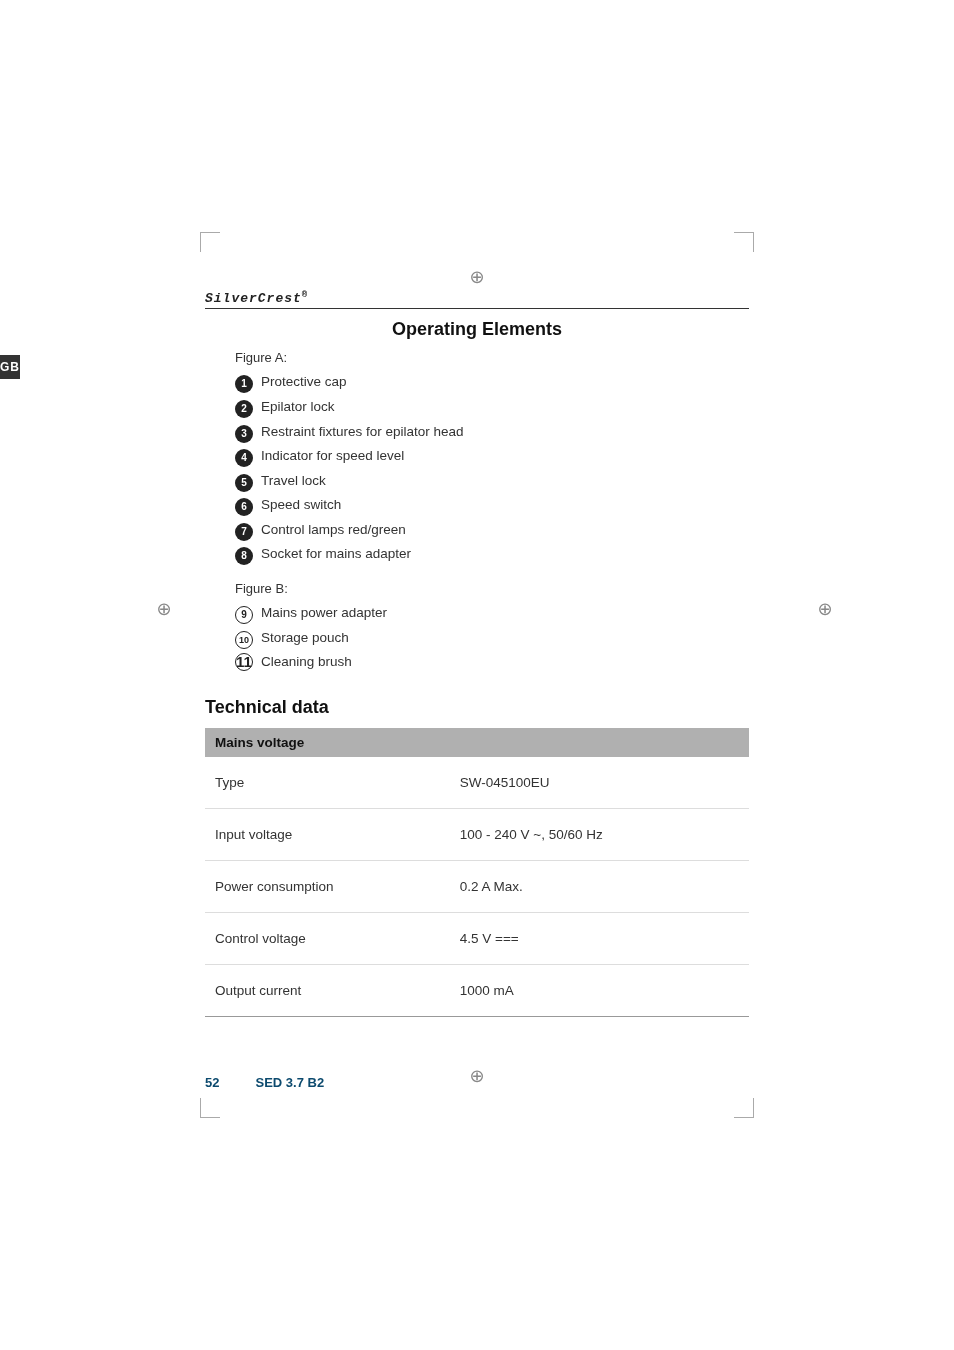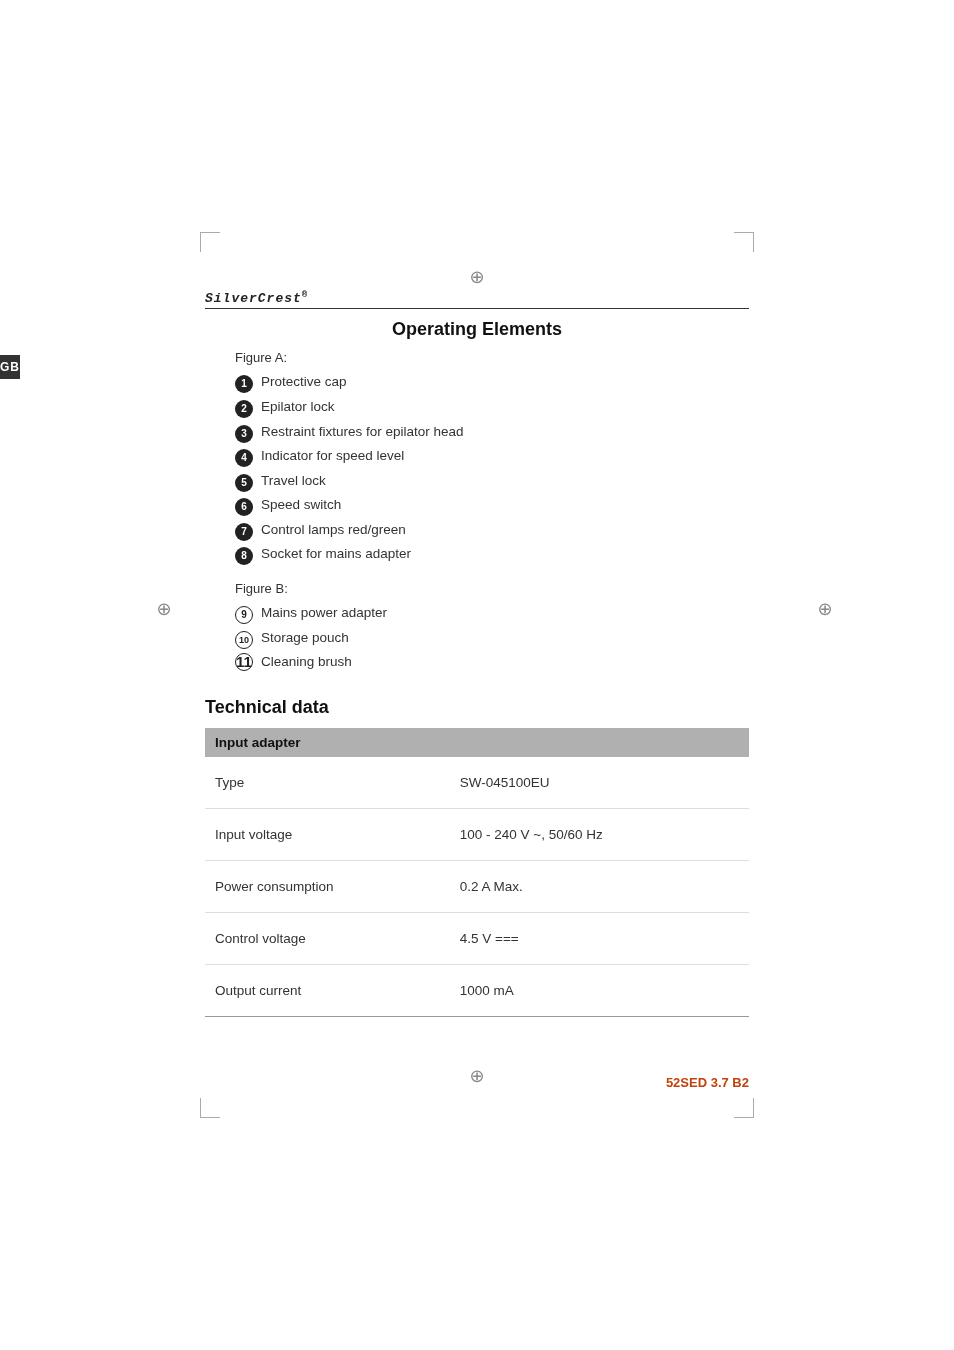--- a/index.html
+++ b/index.html
@@ -196,25 +196,26 @@
       width: 55%;
     }
 
     
     .page-footer {
       position: absolute;
       bottom: 260px;
       left: 205px;
       right: 205px;
       display: flex;
-      justify-content: flex-end;
+      justify-content: flex-start;
       align-items: center;
       font-size: 13px;
-      color: #c2410c;
-      font-weight: bold;
+      color: #0c4a6e;
+      font-weight: bold;
+      gap: 36px;
     }
   </style>
 </head>
 <body>
 
 <div class="page">
 
   <div class="trim-mark trim-tl"></div>
   <div class="trim-mark trim-tr"></div>
   <div class="trim-mark trim-bl"></div>
@@ -290,21 +291,21 @@
         </li>
       </ul>
     </div>
 
     <div class="section-gap" style="margin-top: 24px;">
       <h2 class="tech-title">Technical data</h2>
 
       <table class="tech-table">
         <thead>
           <tr>
-            <th colspan="2">Input adapter</th>
+            <th colspan="2">Mains voltage</th>
           </tr>
         </thead>
         <tbody>
           <tr>
             <td>Type</td>
             <td>SW-045100EU</td>
           </tr>
           <tr>
             <td>Input voltage</td>
             <td>100 - 240 V ~, 50/60 Hz</td>

